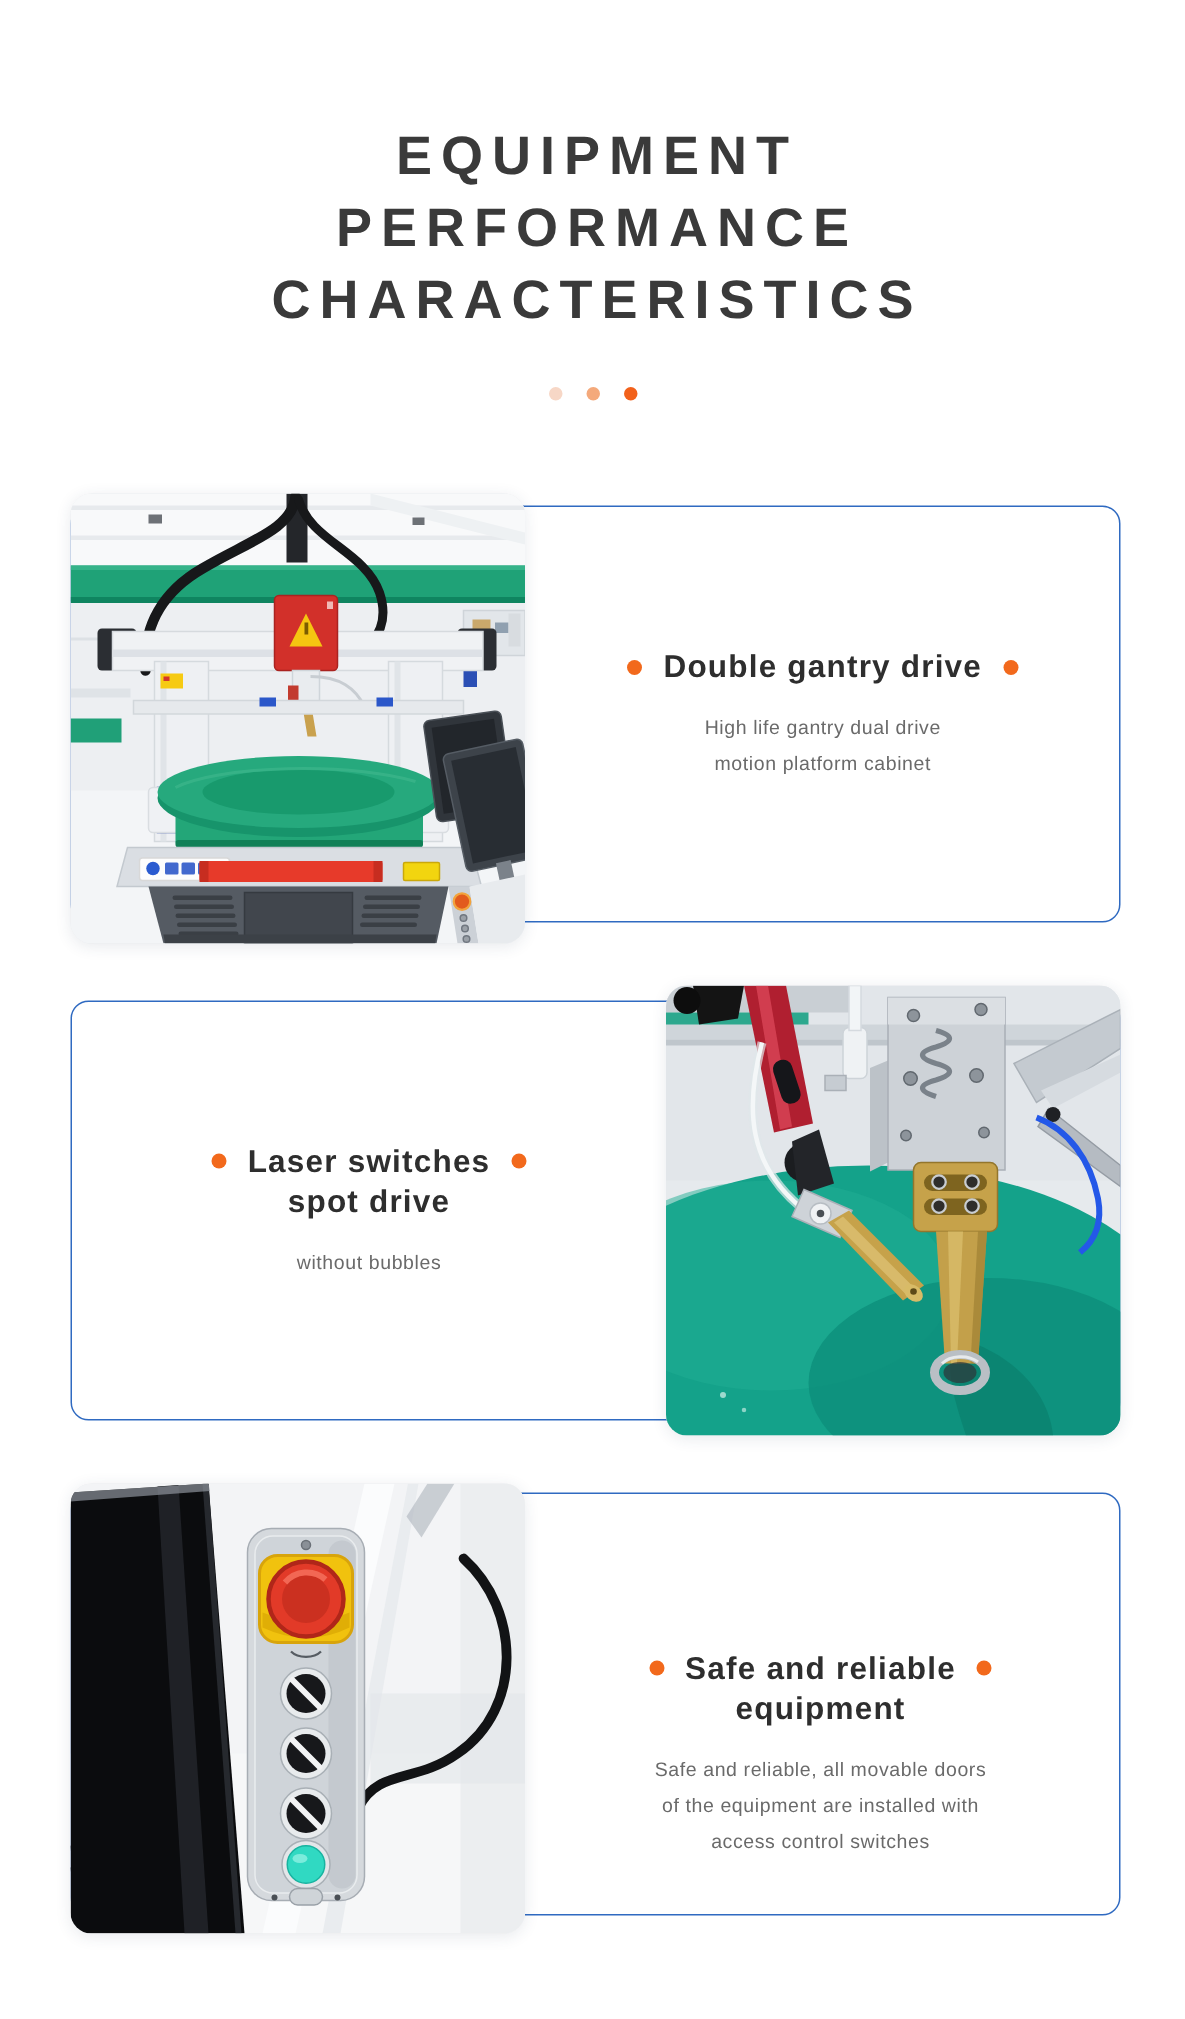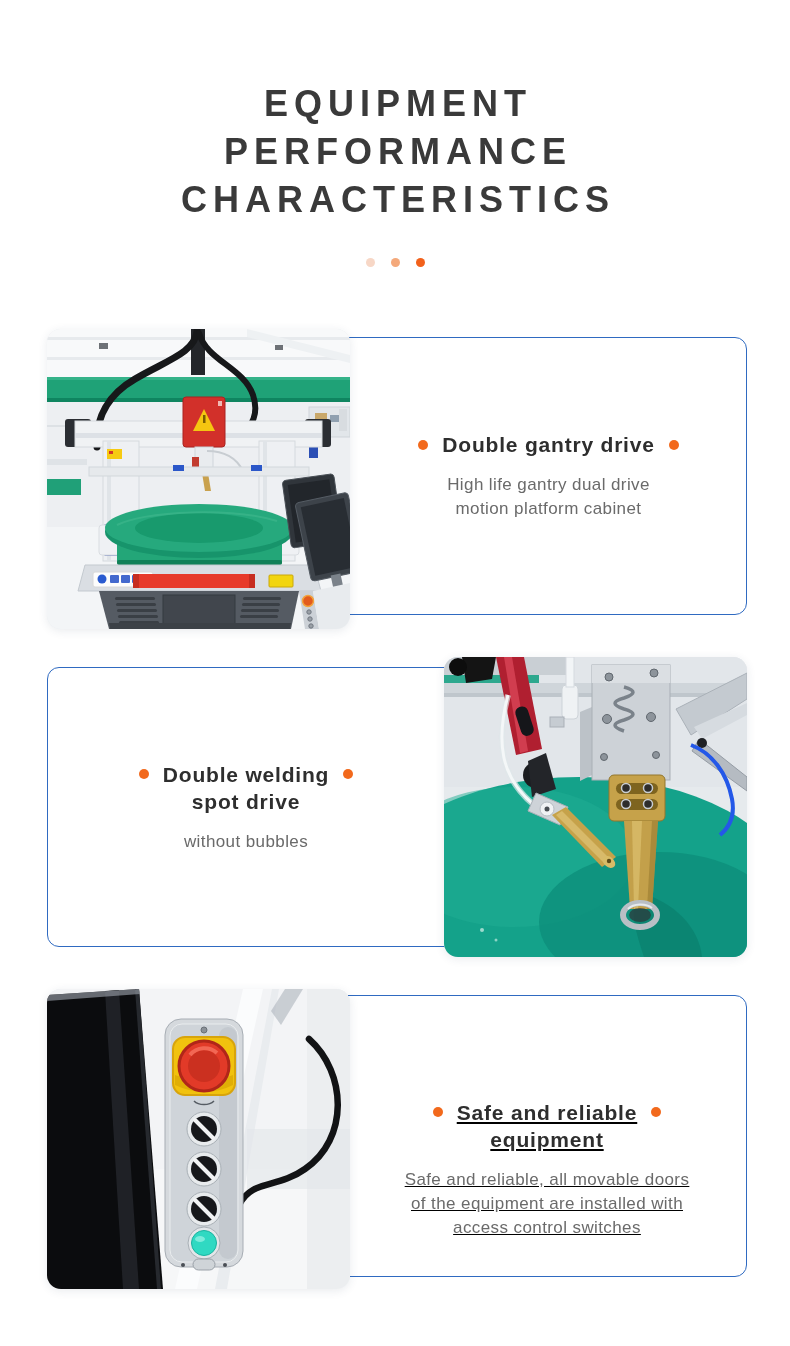--- a/index.html
+++ b/index.html
@@ -41,30 +41,30 @@
   .photo-1 { left:47px;  top:317px; }
   .photo-2 { left:444px; top:645px; }
   .photo-3 { left:47px;  top:977px; }
   
   .card-text {
     position:absolute; display:flex; flex-direction:column;
     justify-content:center; align-items:center; text-align:center;
   }
   .ct-1 { left:350px; top:325px; width:397px; height:278px; }
   .ct-2 { left:48px;  top:655px; width:396px; height:280px; }
-  .ct-3 { left:347px; top:983px; width:400px; height:348px;text-decoration:underline; }
+  .ct-3 { left:347px; top:983px; width:400px; height:348px; }
   .head-row { display:flex; align-items:center; justify-content:center; gap:14px; }
   .head-dot { width:10px; height:10px; border-radius:50%; background:#f2691c; flex:0 0 auto; }
   .head-text, .head-line2 {
     color:#2e2e2e; font-size:21px; font-weight:700;
     letter-spacing:0.8px; line-height:27px; white-space:nowrap;
   }
   .card-desc { margin-top:15px; }
   .desc-line {
-    color:#6a6a6a; font-size:17px; line-height:24px;
+    color:#6a6a6a; font-size:13px; line-height:24px;
     letter-spacing:0.4px; white-space:nowrap;
   }
 </style>
 </head>
 <body>
 
 <div class="page">
 
   <h1 class="main-title">
     <span class="t-line">EQUIPMENT</span>
@@ -204,21 +204,21 @@
       </g>
       <polygon points="266,262 303,254 303,300 272,300" fill="#e8ebee"></polygon>
     </svg>
   </div>
 
   <section class="card card-2"></section>
 
   <div class="card-text ct-2">
     <div class="head-row">
       <span class="head-dot"></span>
-      <span class="head-text">Double welding</span>
+      <span class="head-text">Laser switches</span>
       <span class="head-dot"></span>
     </div>
     <div class="head-line2">spot drive</div>
     <div class="card-desc">
       <div class="desc-line">without bubbles</div>
     </div>
   </div>
 
   <div class="photo photo-2">
     <svg viewBox="0 0 303 300" preserveAspectRatio="none">

